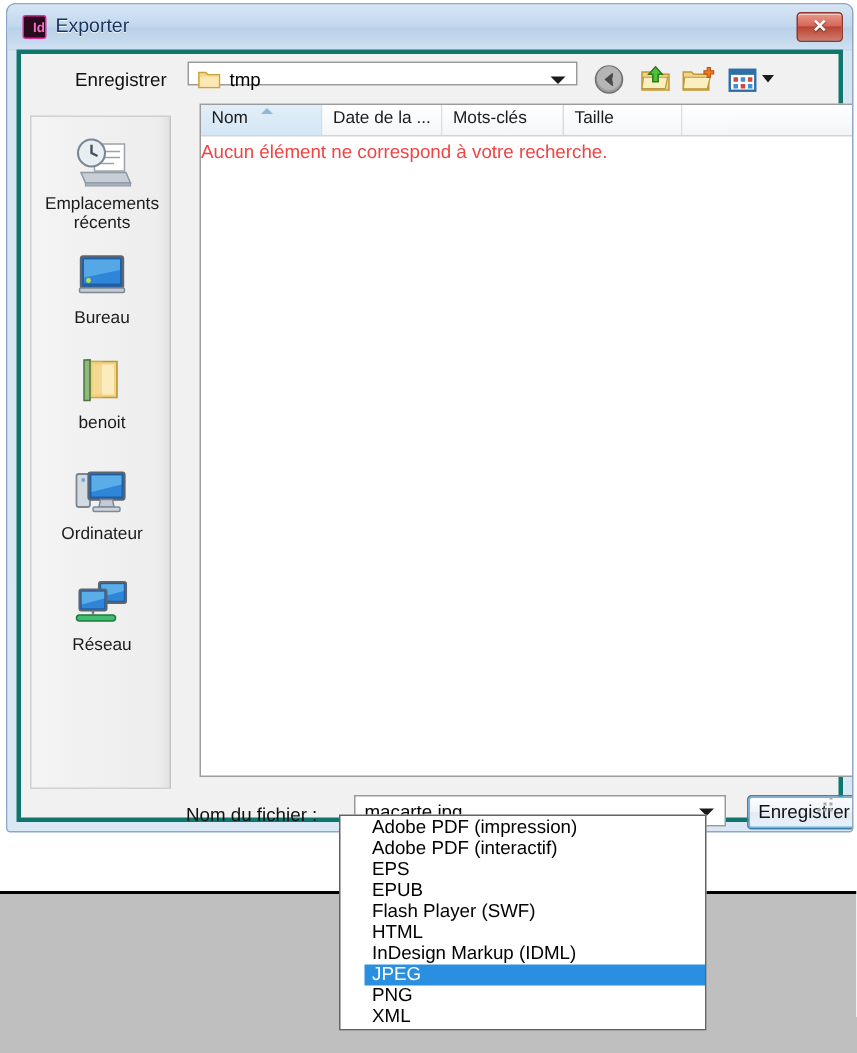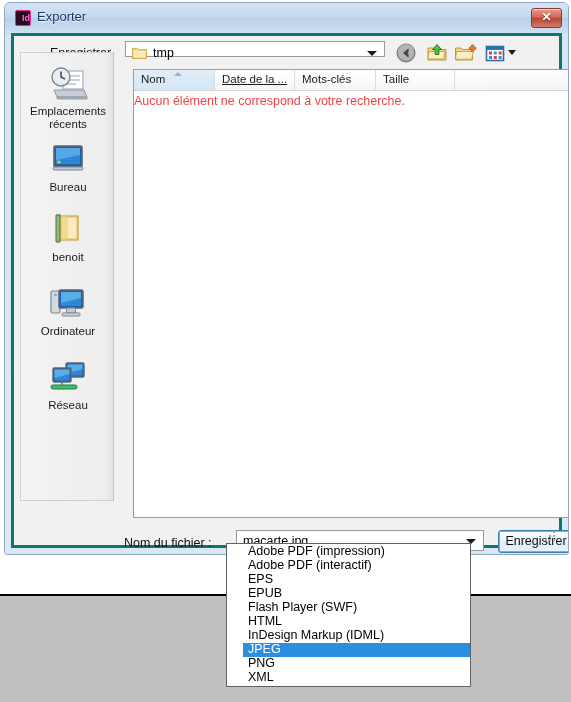--- a/index.html
+++ b/index.html
@@ -113,21 +113,21 @@
     position:absolute; left:494px; top:10px;
     width:0;height:0;
     border-left:4px solid transparent;
     border-right:4px solid transparent;
     border-top:5px solid #1a1a1a;
     cursor:pointer;
   }
 
   
   #places {
-    position:absolute; left:6px; top:16px; width:94px; height:449px;
+    position:absolute; left:6px; top:41px; width:94px; height:449px;
     background: linear-gradient(to right,#f4f4f4 0%, #ededed 92%, #e2e2e2 100%);
     border:1px solid #d0d0d0;
     border-right:1px solid #c3c3c3;
     box-sizing:border-box;
   }
   .place {
     position:absolute; left:0; width:94px; text-align:center; cursor:pointer;
   }
   .place .pico { display:block; margin:0 auto 2px; width:44px; height:38px; }
   .place .plabel {
@@ -375,21 +375,21 @@
           <span class="plabel">Réseau</span>
         </div>
       </div>
 
       <div id="filelist">
         <div id="col-header">
           <div class="col sorted" style="width:81px;">
             <span>Nom</span>
             <span class="sort-arrow"></span>
           </div>
-          <div class="col" style="width:80px;text-decoration:underline;">
+          <div class="col" style="width:80px;">
             <span>Date de la ...</span>
           </div>
           <div class="col" style="width:81px;">
             <span>Mots-clés</span>
           </div>
           <div class="col" style="width:79px;">
             <span>Taille</span>
           </div>
           <div class="col" style="width:31px;border-right:none;">
             <span></span>

